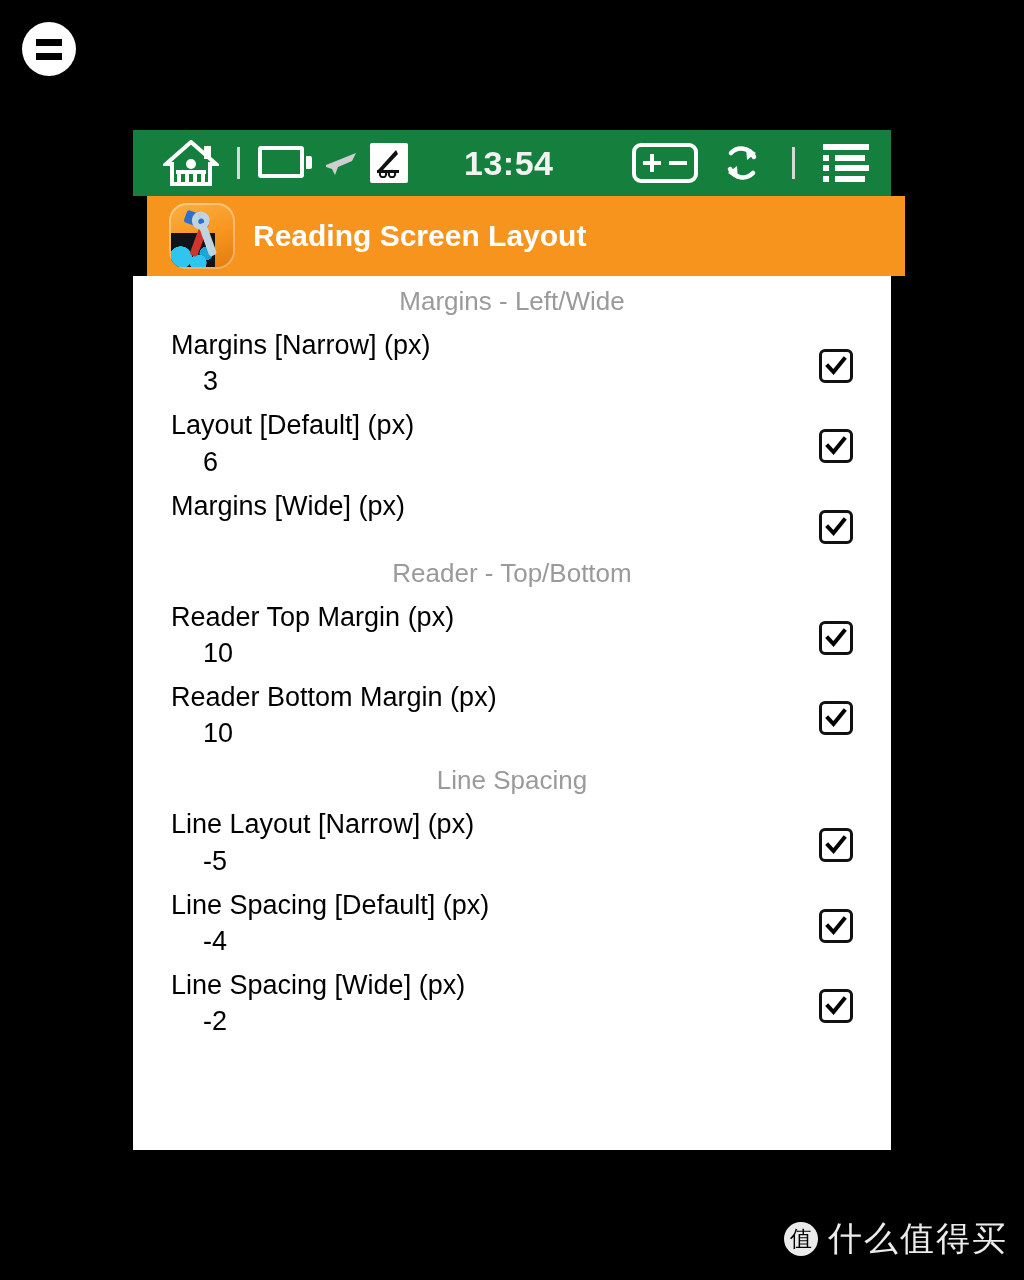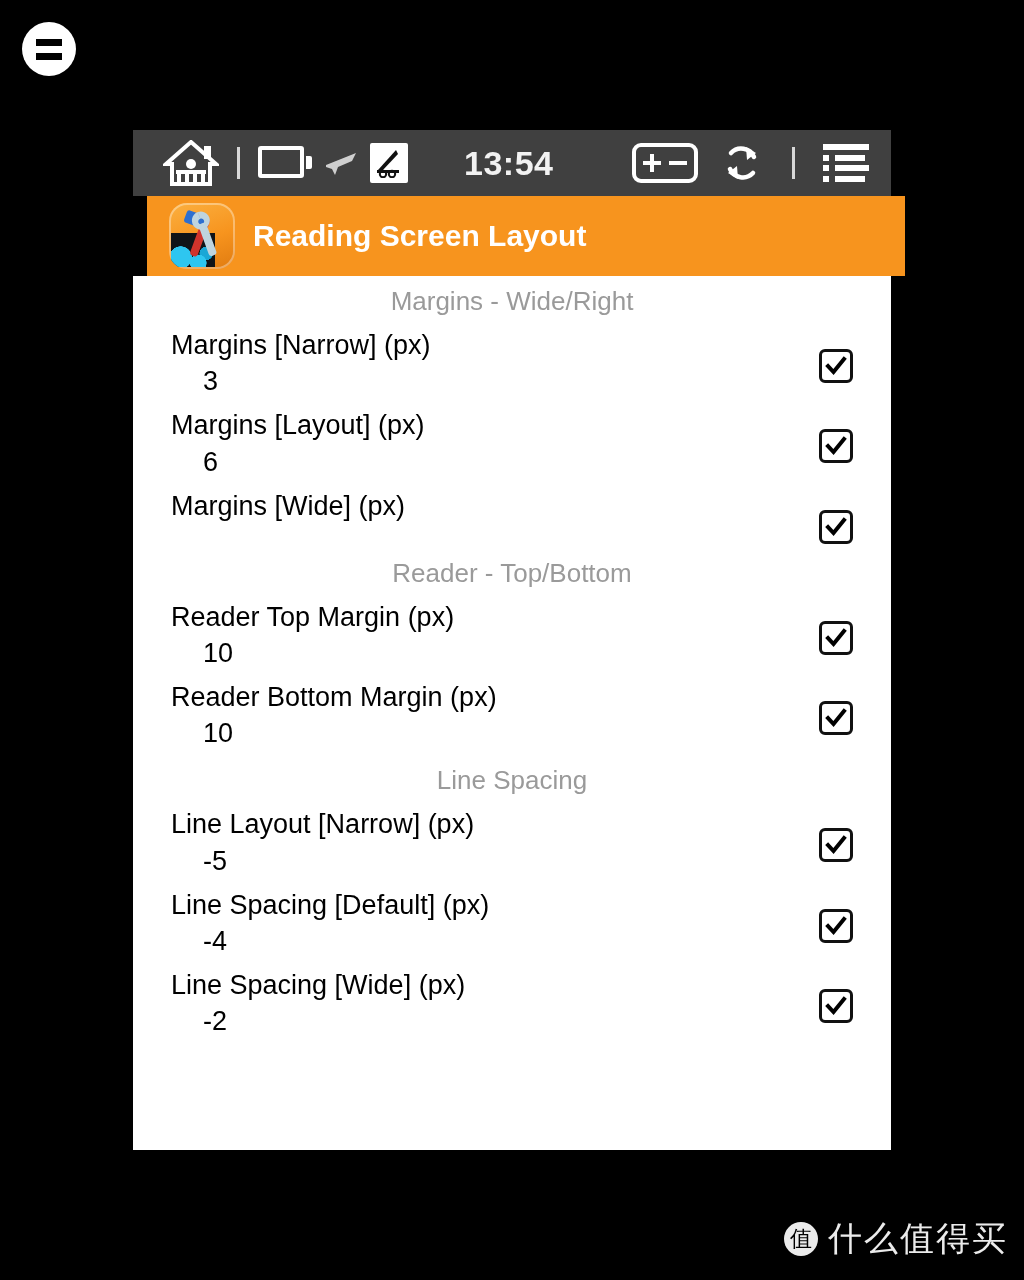--- a/index.html
+++ b/index.html
@@ -42,21 +42,21 @@
     background: #000000;
   }
 
   
   .statusbar {
     position: absolute;
     left: 133px;
     top: 130px;
     width: 758px;
     height: 66px;
-    background: #404040;
+    background: #15803d;
     display: flex;
     align-items: center;
     color: #ffffff;
   }
   .sb-group { display: flex; align-items: center; }
   .sb-left  { margin-left: 30px; display: flex; align-items: center; gap: 12px; }
   .sb-mid   { margin-left: 56px; }
   .sb-right { margin-left: auto; margin-right: 22px; display: flex; align-items: center; gap: 22px; }
 
   .sb-sep {
@@ -350,37 +350,37 @@
           <rect x="33" y="20" width="8" height="34" rx="3" fill="#BFD4DE"></rect>
           <path d="M37 8 a9 9 0 1 0 0.1 0 l0 7 a3 3 0 1 1 -0.1 0 z" fill="#BFD4DE"></path>
         </g>
       </svg>
     </div>
     <div class="title-text">Reading Screen Layout</div>
   </div>
 
   <div class="panel">
     <div id="list-root">
-        <div class="section-header">Margins - Wide/Right</div>
+        <div class="section-header">Margins - Left/Wide</div>
         <div class="row">
           <div class="row-texts">
             <div class="row-title">Margins [Narrow] (px)</div>
             <div class="row-value">3</div>
           </div>
           <div class="row-check">
             <div class="checkbox">
               <svg width="22" height="22" viewBox="0 0 22 22">
                 <path d="M3 11 L8.5 17 L19 4" fill="none" stroke="#000000" stroke-width="4" stroke-linecap="square" stroke-linejoin="miter"></path>
               </svg>
             </div>
           </div>
         </div>
         <div class="row">
           <div class="row-texts">
-            <div class="row-title">Margins [Layout] (px)</div>
+            <div class="row-title">Layout [Default] (px)</div>
             <div class="row-value">6</div>
           </div>
           <div class="row-check">
             <div class="checkbox">
               <svg width="22" height="22" viewBox="0 0 22 22">
                 <path d="M3 11 L8.5 17 L19 4" fill="none" stroke="#000000" stroke-width="4" stroke-linecap="square" stroke-linejoin="miter"></path>
               </svg>
             </div>
           </div>
         </div>

